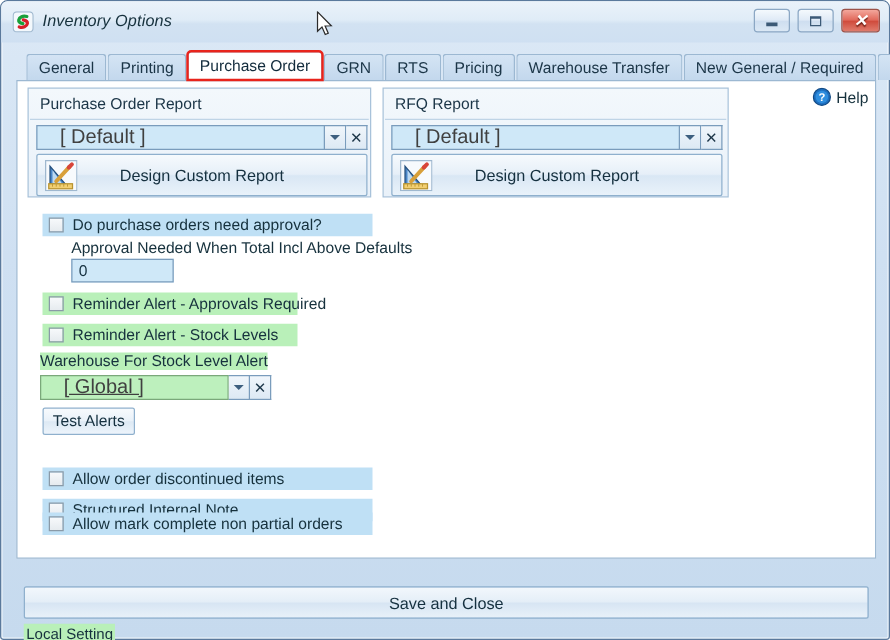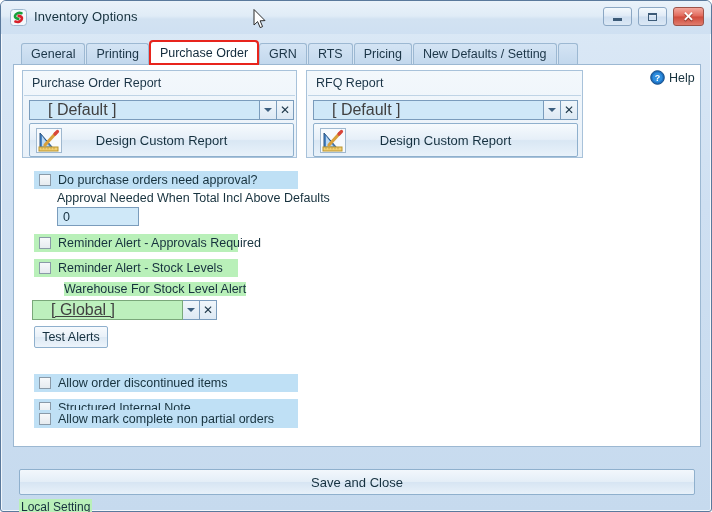--- a/index.html
+++ b/index.html
@@ -24,20 +24,21 @@
     box-shadow: inset 0 0 0 1px rgba(255,255,255,0.75);
   }
 
   
   #titlebar {
     position: absolute;
     left: 0; top: 0;
     width: 710px; height: 33px;
     background: linear-gradient(to bottom, #eaf2fa 0%, #e0ecf7 45%, #d2e2f2 55%, #cfe0f2 100%);
     border-radius: 5px 5px 0 0;
+    font-style: italic;
   }
   #app-icon {
     position: absolute;
     left: 9px; top: 8px;
     width: 17px; height: 17px;
   }
   #title-text {
     position: absolute;
     left: 33px; top: 8px;
     font-size: 13px;
@@ -250,21 +251,21 @@
     flex: none;
   }
 
   
   .plainlabel {
     position: absolute;
     font-size: 12.5px;
     color: #16313d;
     white-space: nowrap;
   }
-  .plainlabel.greenbg { background: #b9f0b9; margin-left: 32px; }
+  .plainlabel.greenbg { background: #b9f0b9; }
 
   
   #threshold-input {
     position: absolute;
     left: 43px; top: 203px;
     width: 82px; height: 19px;
     box-sizing: border-box;
     border: 1px solid #7a9cbc;
     background: #cfe8f8;
     display: flex;
@@ -386,21 +387,24 @@
     <div class="tab">
         <span>GRN</span>
       </div>
     <div class="tab">
         <span>RTS</span>
       </div>
     <div class="tab">
         <span>Pricing</span>
       </div>
     <div class="tab">
-        <span>New Defaults / Setting</span>
+        <span>Warehouse Transfer</span>
+      </div>
+    <div class="tab">
+        <span>New General / Required</span>
       </div>
     <div class="tab"></div>
   </div>
 
   <div id="content">
 
     <div id="help-link">
       <svg id="help-icon" viewBox="0 0 15 15">
         <circle cx="7.5" cy="7.5" r="6.8" fill="#1d6fc0" stroke="#134b85"></circle>
         <circle cx="7.5" cy="7.5" r="5" fill="#2f8ede"></circle>

